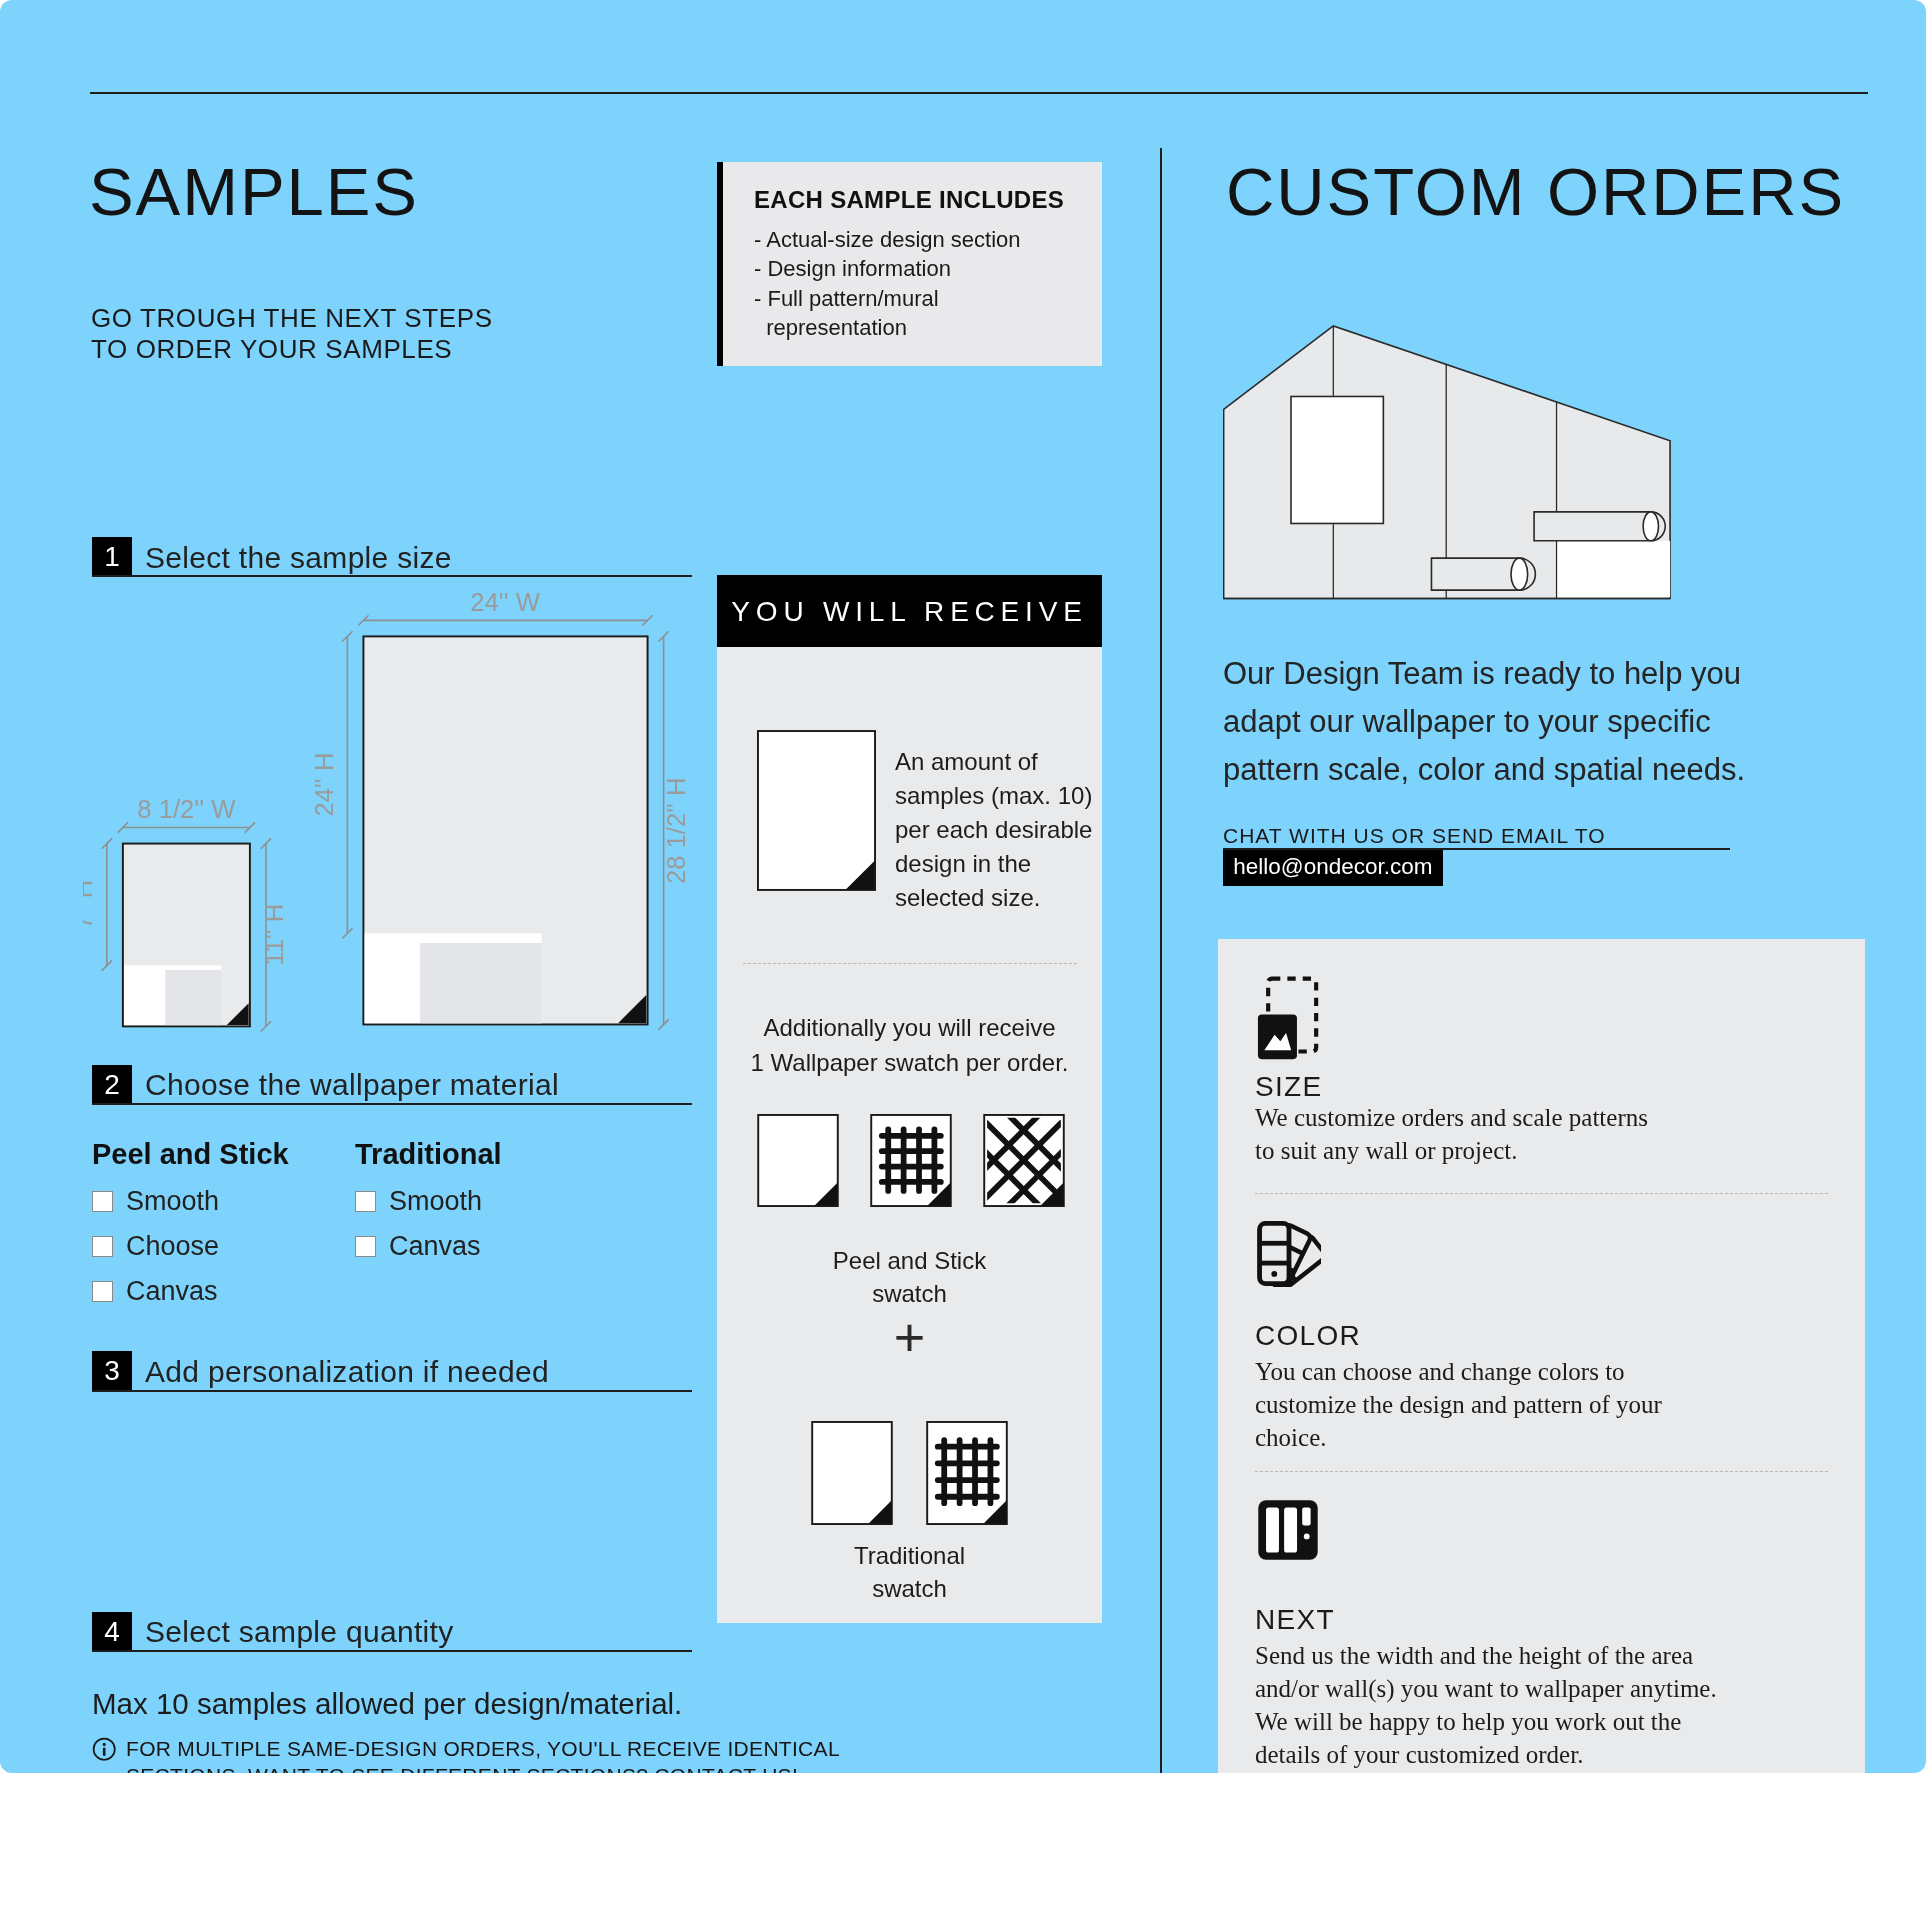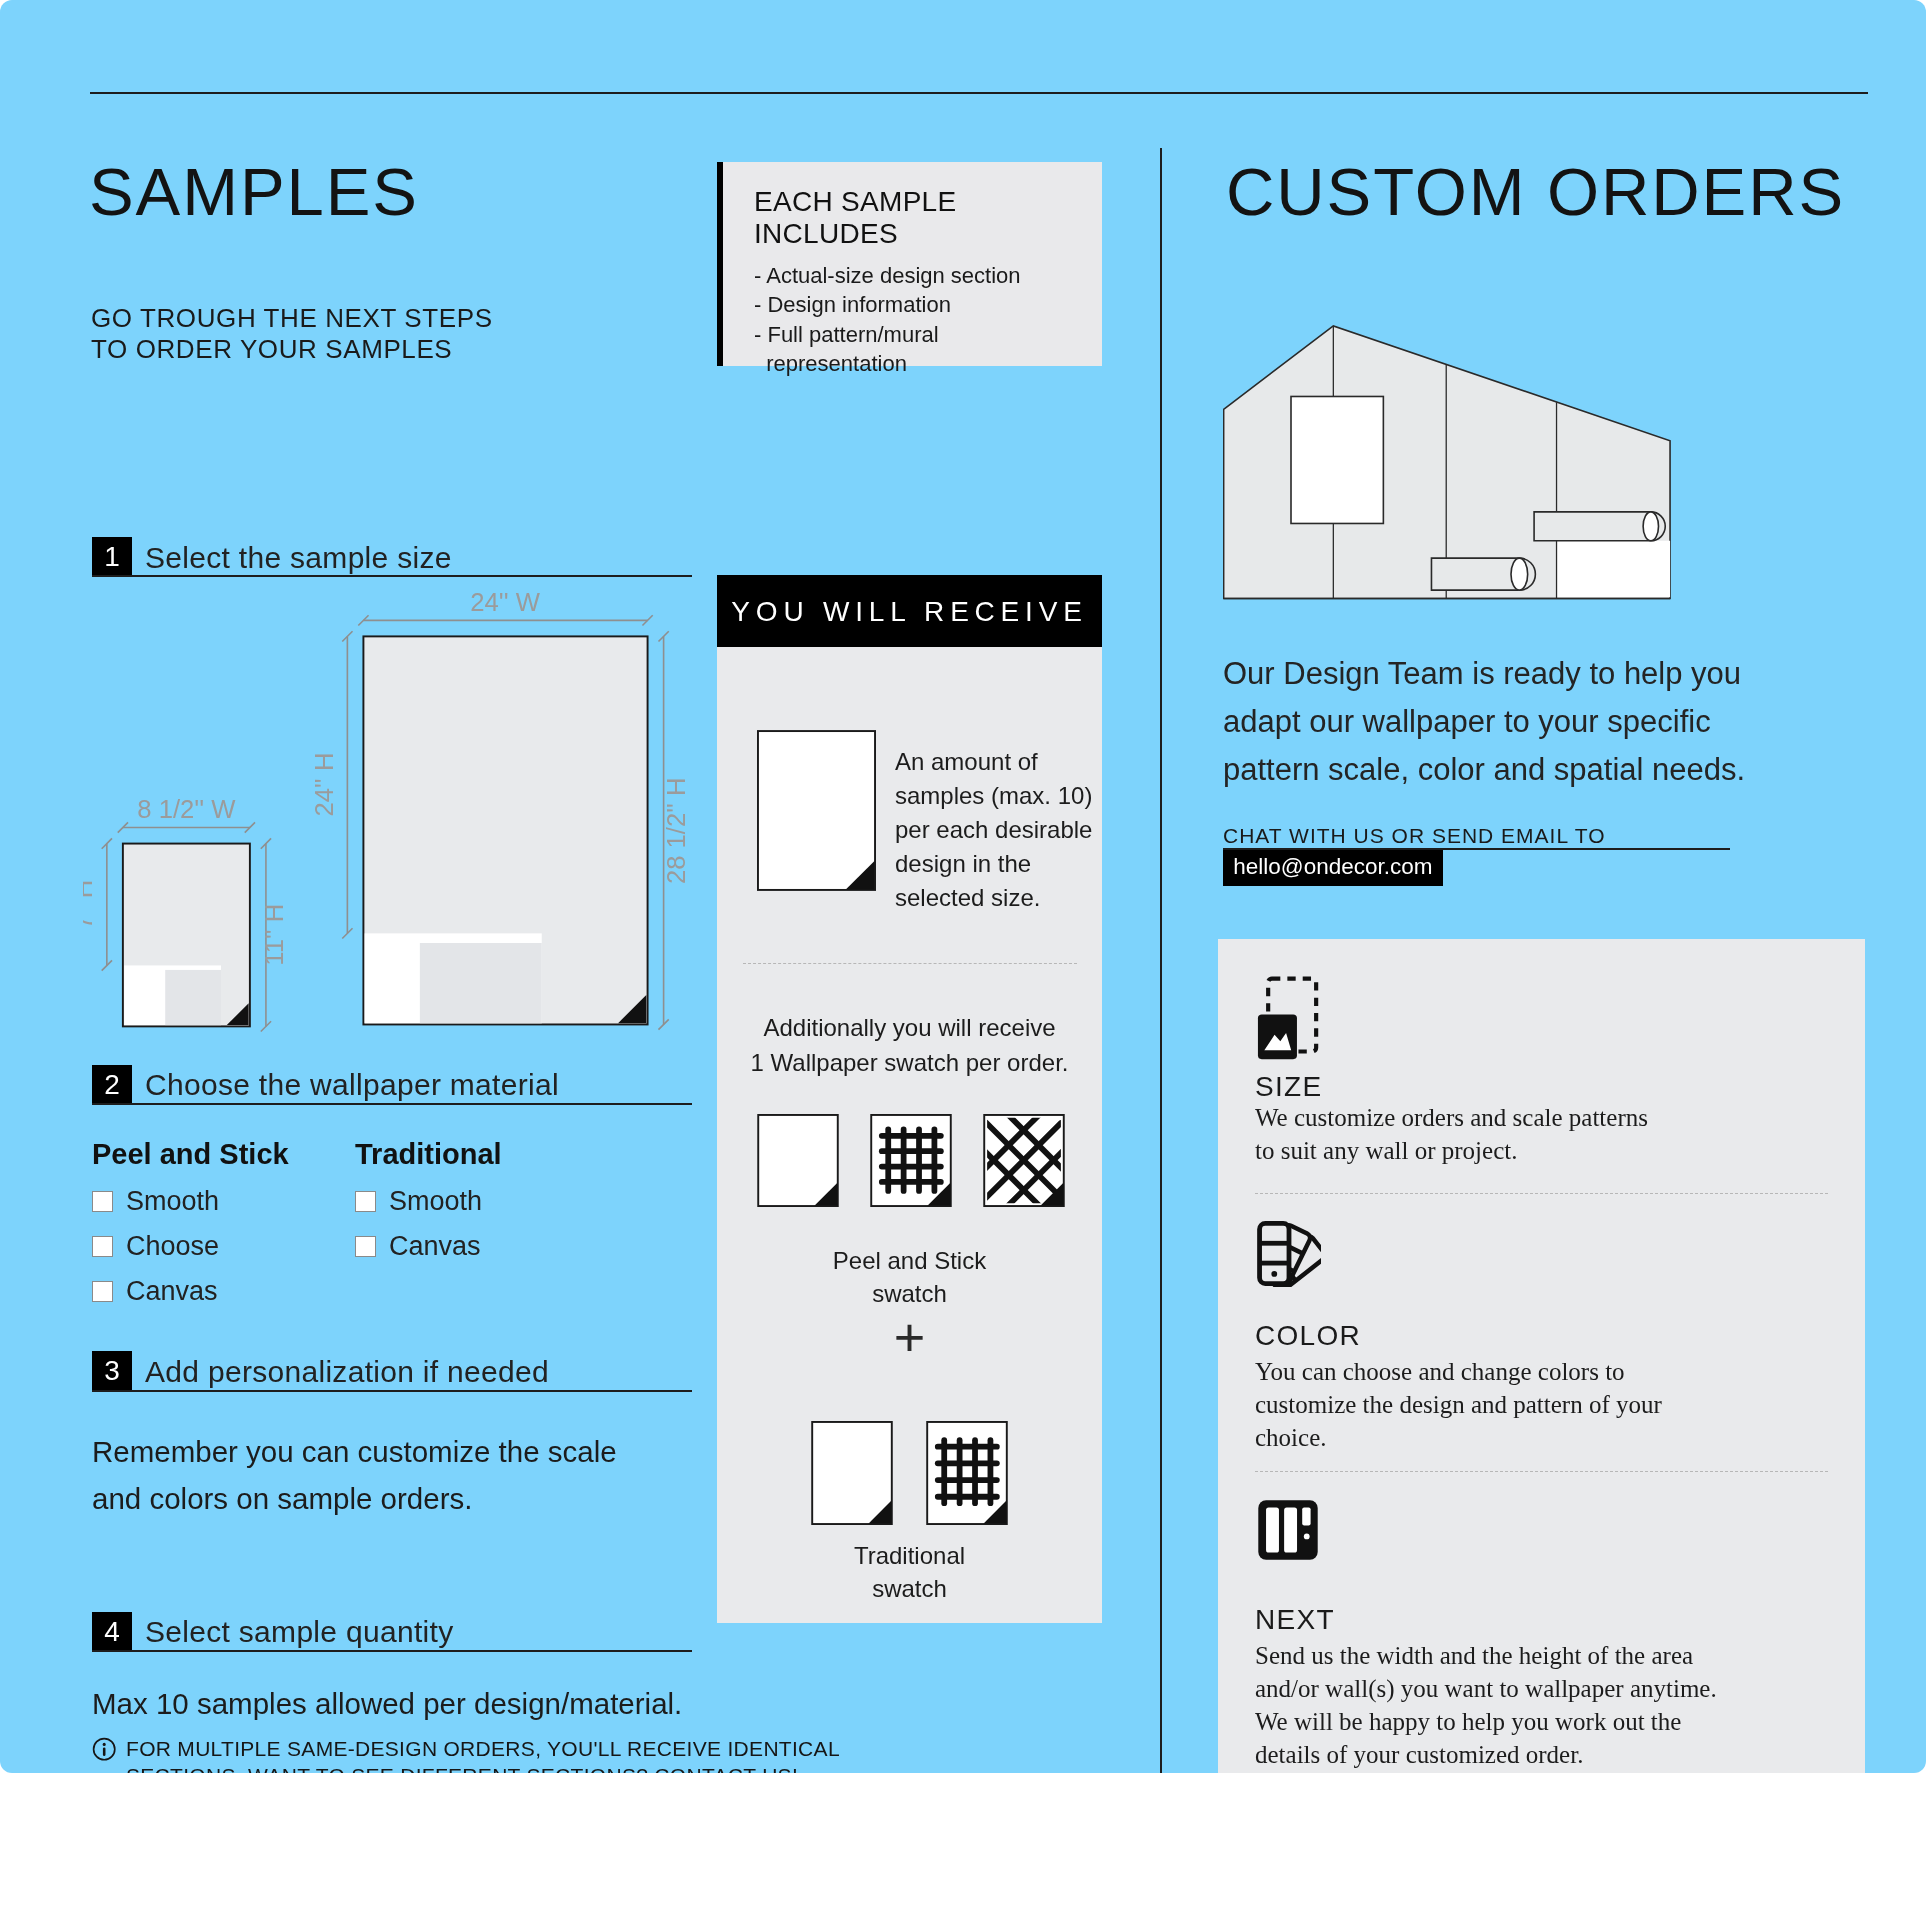--- a/index.html
+++ b/index.html
@@ -14,21 +14,21 @@
     display:flex;align-items:center;justify-content:center;}
   .step-title{font-size:30px;color:#222;letter-spacing:0.3px;}
   .step-underline{height:1.9px;background:#1d1d1d;}
   .step-body{font-size:29.5px;line-height:1.58;color:#1c1c1c;}
   .mat-label{font-size:29px;font-weight:700;color:#111;}
   .opt-row{display:flex;align-items:center;gap:13px;}
   .opt-box{width:19px;height:19px;border:1.6px solid #8a8a8a;background:#fff;flex:0 0 auto;}
   .opt-text{font-size:27px;color:#222;}
   .includes-box{background:#e9e9eb;border-left:6.4px solid #000;box-sizing:border-box;
     padding:24.4px 19px 0 31px;}
-  .includes-title{font-size:28px;font-weight:400;color:#111;letter-spacing:0.3px;}
+  .includes-title{font-size:24px;font-weight:700;color:#111;letter-spacing:0.3px;}
   .includes-items{font-size:22px;line-height:1.34;margin-top:10.3px;color:#1a1a1a;}
   .banner{background:#000;color:#fff;display:flex;align-items:center;justify-content:center;
     font-size:28px;letter-spacing:5.8px;font-weight:400;}
   .gray-panel{background:#e9eaec;}
   .amount-text{font-size:24px;line-height:1.42;color:#1c1c1c;}
   .center-text{text-align:center;}
   .addl{font-size:24px;line-height:1.46;color:#1c1c1c;}
   .swatch-label{font-size:24px;line-height:1.38;color:#1c1c1c;}
   .plus{font-size:54px;font-weight:300;color:#2a2a2a;line-height:1;}
   .chat{font-size:21px;letter-spacing:1px;color:#1a1a1a;}
@@ -133,22 +133,20 @@
     <span class="opt-text">Smooth</span>
   </div>
   <div class="abs opt-row" style="left:355px;top:1231px;">
     <span class="opt-box"></span>
     <span class="opt-text">Canvas</span>
   </div>
 
   <div class="abs step-num" style="left:92px;top:1351px;">3</div>
   <div class="abs step-title" style="left:145px;top:1355px;">Add personalization if needed</div>
   <div class="abs step-underline" style="left:92px;top:1390px;width:600px;"></div>
-  <div class="abs step-body pre" style="left:92px;top:1429px;">Remember you can customize the scale
-and colors on sample orders.</div>
 
   <div class="abs step-num" style="left:92px;top:1612px;">4</div>
   <div class="abs step-title" style="left:145px;top:1615px;">Select sample quantity</div>
   <div class="abs step-underline" style="left:92px;top:1650px;width:600px;"></div>
   <div class="abs step-body" style="left:92px;top:1681px;">Max 10 samples allowed per design/material.</div>
 
   <div class="abs" style="left:92px;top:1737px;">
     <svg width="24.4" height="24.4" viewBox="0 0 38 38">
       <circle cx="19" cy="19" r="16.5" fill="none" stroke="#161616" stroke-width="2.6"></circle>
       <circle cx="19" cy="11.5" r="2.4" fill="#161616"></circle>

